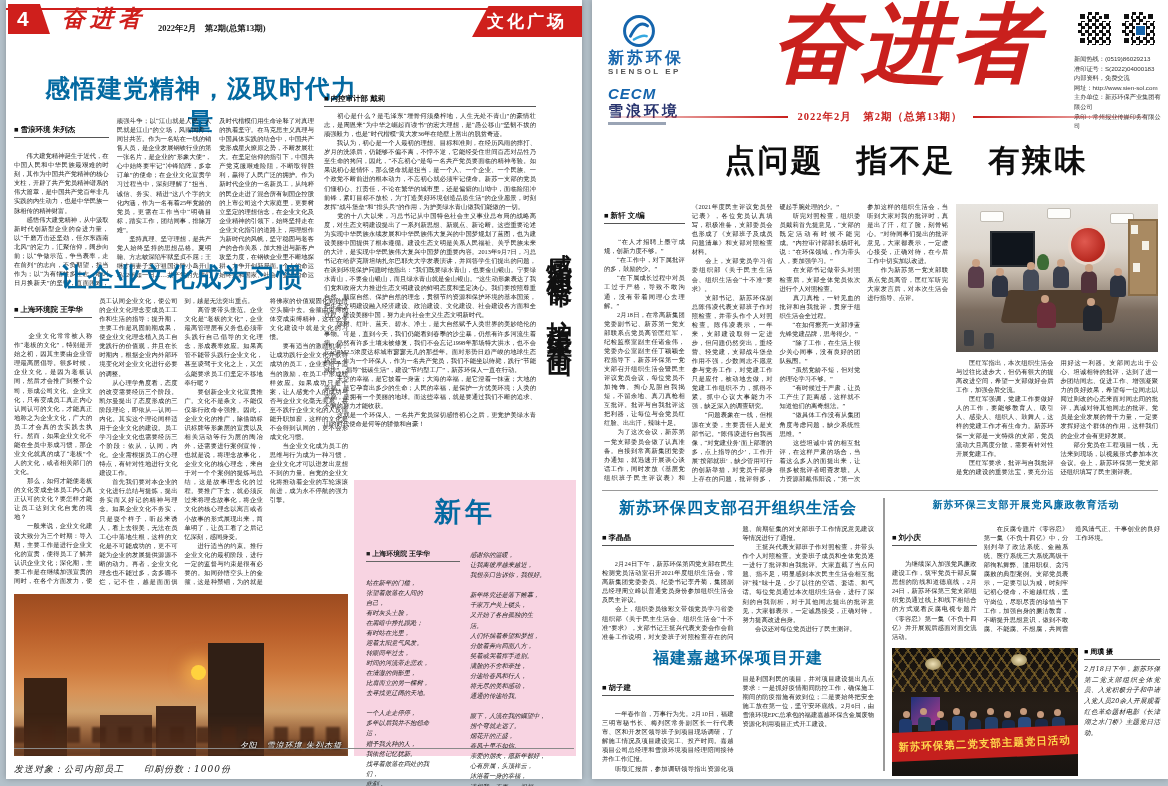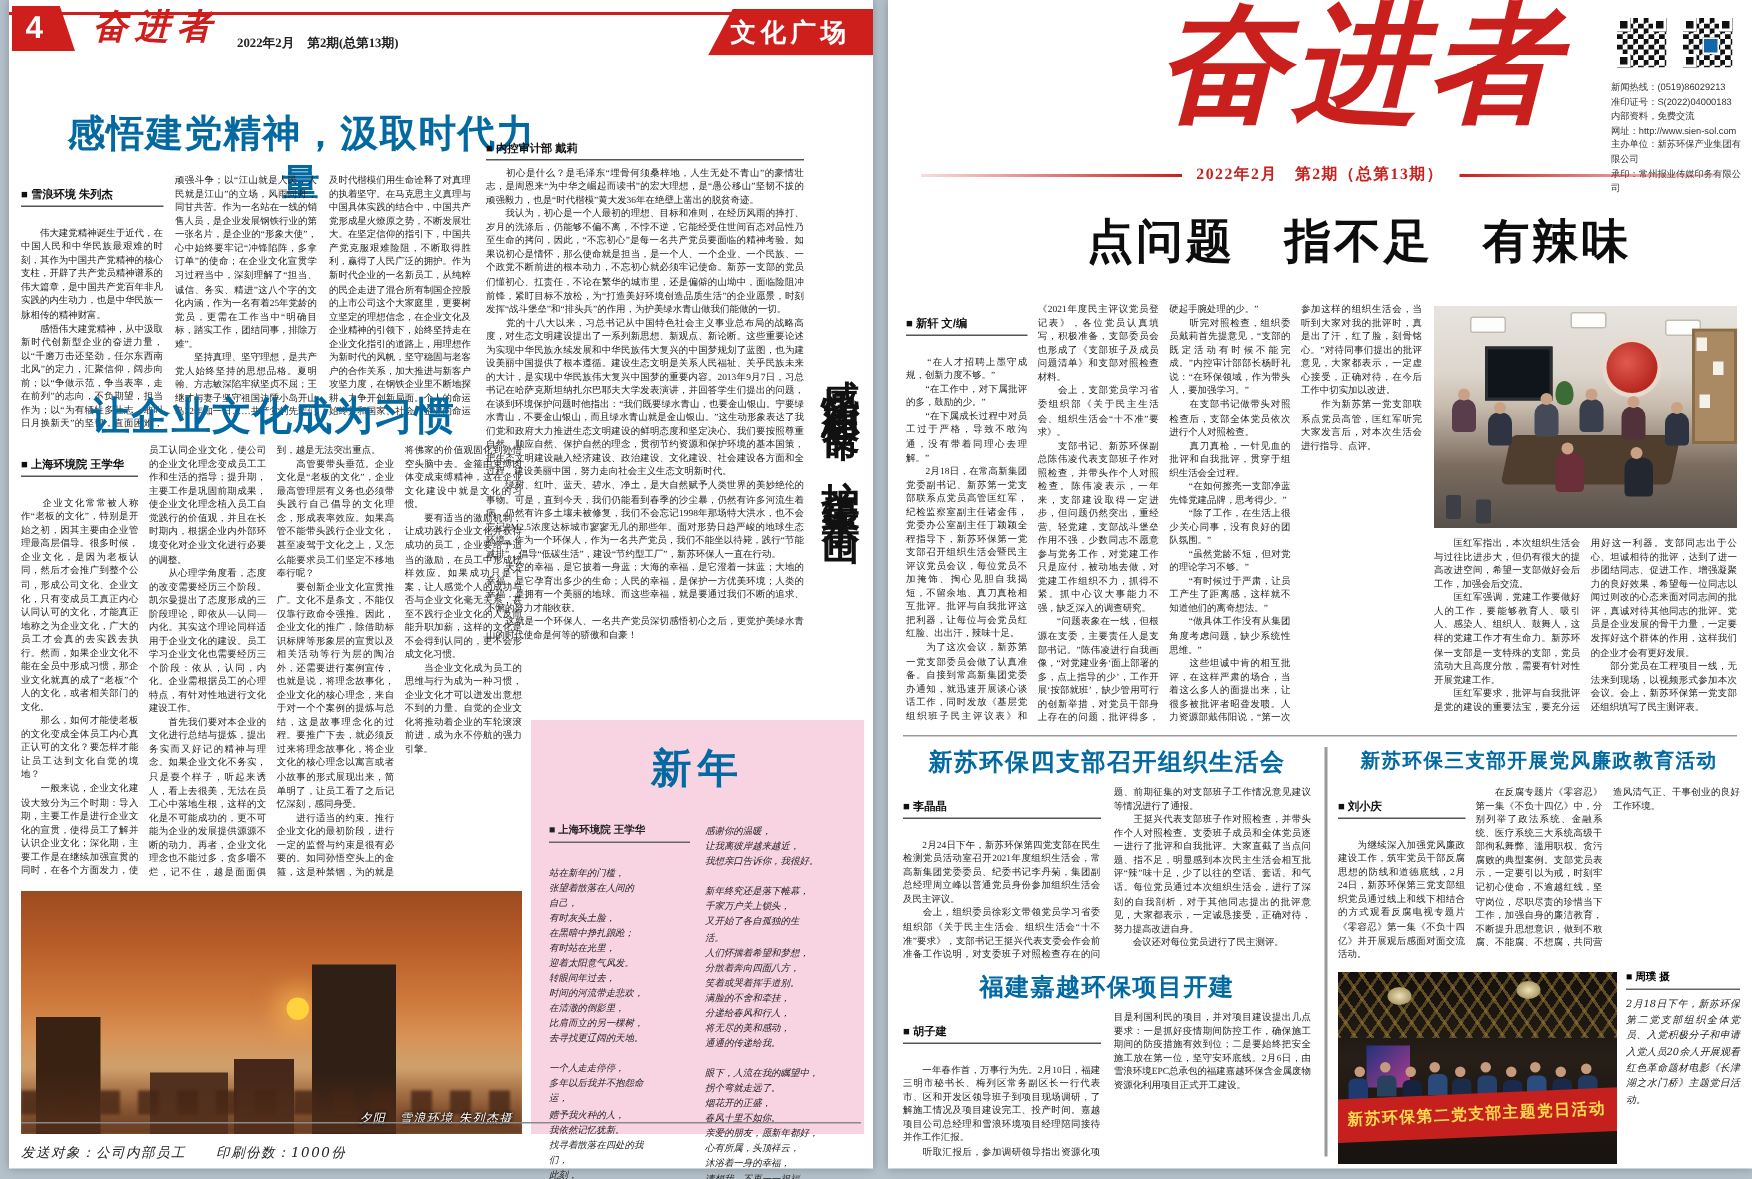--- a/index.html
+++ b/index.html
@@ -110,21 +110,21 @@
   .person::before{content:"";position:absolute;left:4px;top:-7px;width:8px;height:8px;border-radius:50%;background:#caa184;}
   .chair{position:absolute;width:10px;height:16px;background:#3c3f45;border-radius:2px;}
 
   
   #hdiv{position:absolute;left:10px;right:10px;top:490px;height:1px;background:#9a9a9a;}
   #vdiv{position:absolute;left:291px;top:498px;bottom:8px;width:1.5px;background:#9a9a9a;}
   #sec4-title{position:absolute;left:10px;top:498px;width:272px;font-size:16px;}
   #sec4-body{position:absolute;left:10px;top:524px;width:272px;height:118px;column-count:2;column-gap:9px;}
   #fujian-title{position:absolute;left:10px;top:648px;width:272px;font-size:16px;}
   #fujian-body{position:absolute;left:10px;top:674px;width:272px;height:100px;column-count:2;column-gap:9px;}
-  #sec3-title{position:absolute;left:300px;top:498px;width:268px;font-size:13px;}
+  #sec3-title{position:absolute;left:300px;top:498px;width:268px;font-size:10px;}
   #sec3-body{position:absolute;left:300px;top:524px;width:268px;height:118px;column-count:3;column-gap:7px;}
   #sec3-photo-row{position:absolute;left:300px;top:648px;width:268px;height:128px;display:flex;gap:6px;}
 
   
   #partyphoto{position:relative;width:186px;height:128px;overflow:hidden;background:linear-gradient(#14100d,#261e17 45%,#171310);}
   .goldceil{position:absolute;left:0;top:0;width:100%;height:34%;opacity:.8;
        background:repeating-linear-gradient(55deg,rgba(190,150,60,.55) 0 2px,transparent 2px 9px),
                   repeating-linear-gradient(-55deg,rgba(190,150,60,.45) 0 2px,transparent 2px 9px);}
   .lamp{position:absolute;width:16px;height:12px;border-radius:50%;background:radial-gradient(#efe2b8,#8d7a46);}
   .screenblue{position:absolute;left:10%;top:38%;width:16%;height:22%;background:linear-gradient(135deg,#20337c,#b03a8c);}
@@ -250,20 +250,33 @@
       <div class="skyline"></div>
       <div class="cityhaze"></div>
       <div id="sunset-cap">夕阳　雪浪环境 朱列杰摄</div>
     </div>
 
     <div id="l-footer">发送对象：公司内部员工　　印刷份数：1000份</div>
   </div>
 
   <div class="page" id="pageR">
 
+    <div class="logo-blk">
+      <svg class="logo-icon" width="34" height="34" viewBox="0 0 40 40">
+        <circle cx="20" cy="20" r="17" fill="none" stroke="#1565ad" stroke-width="3.5"></circle>
+        <path d="M10 26 Q20 6 30 14" fill="none" stroke="#1565ad" stroke-width="3.5" stroke-linecap="round"></path>
+        <path d="M14 30 Q24 24 29 26" fill="none" stroke="#35a8e0" stroke-width="3" stroke-linecap="round"></path>
+      </svg>
+      <div class="logo1-name">新苏环保</div>
+      <div class="logo1-sub">SIENSOL EP</div>
+      <div style="height:8px"></div>
+      <div class="logo2-name">CECM</div>
+      <div class="logo2-sub">雪浪环境</div>
+      <div class="logo2-bar"></div>
+    </div>
 
     <div id="mast-title">奋进者</div>
 
     <div class="qr" style="left:484px;">
       <i class="finder f1"></i>
         <i class="finder f2"></i>
         <i class="finder f3"></i>
     </div>
     <div class="qr" style="left:528px;">
       <i class="finder f1"></i>

